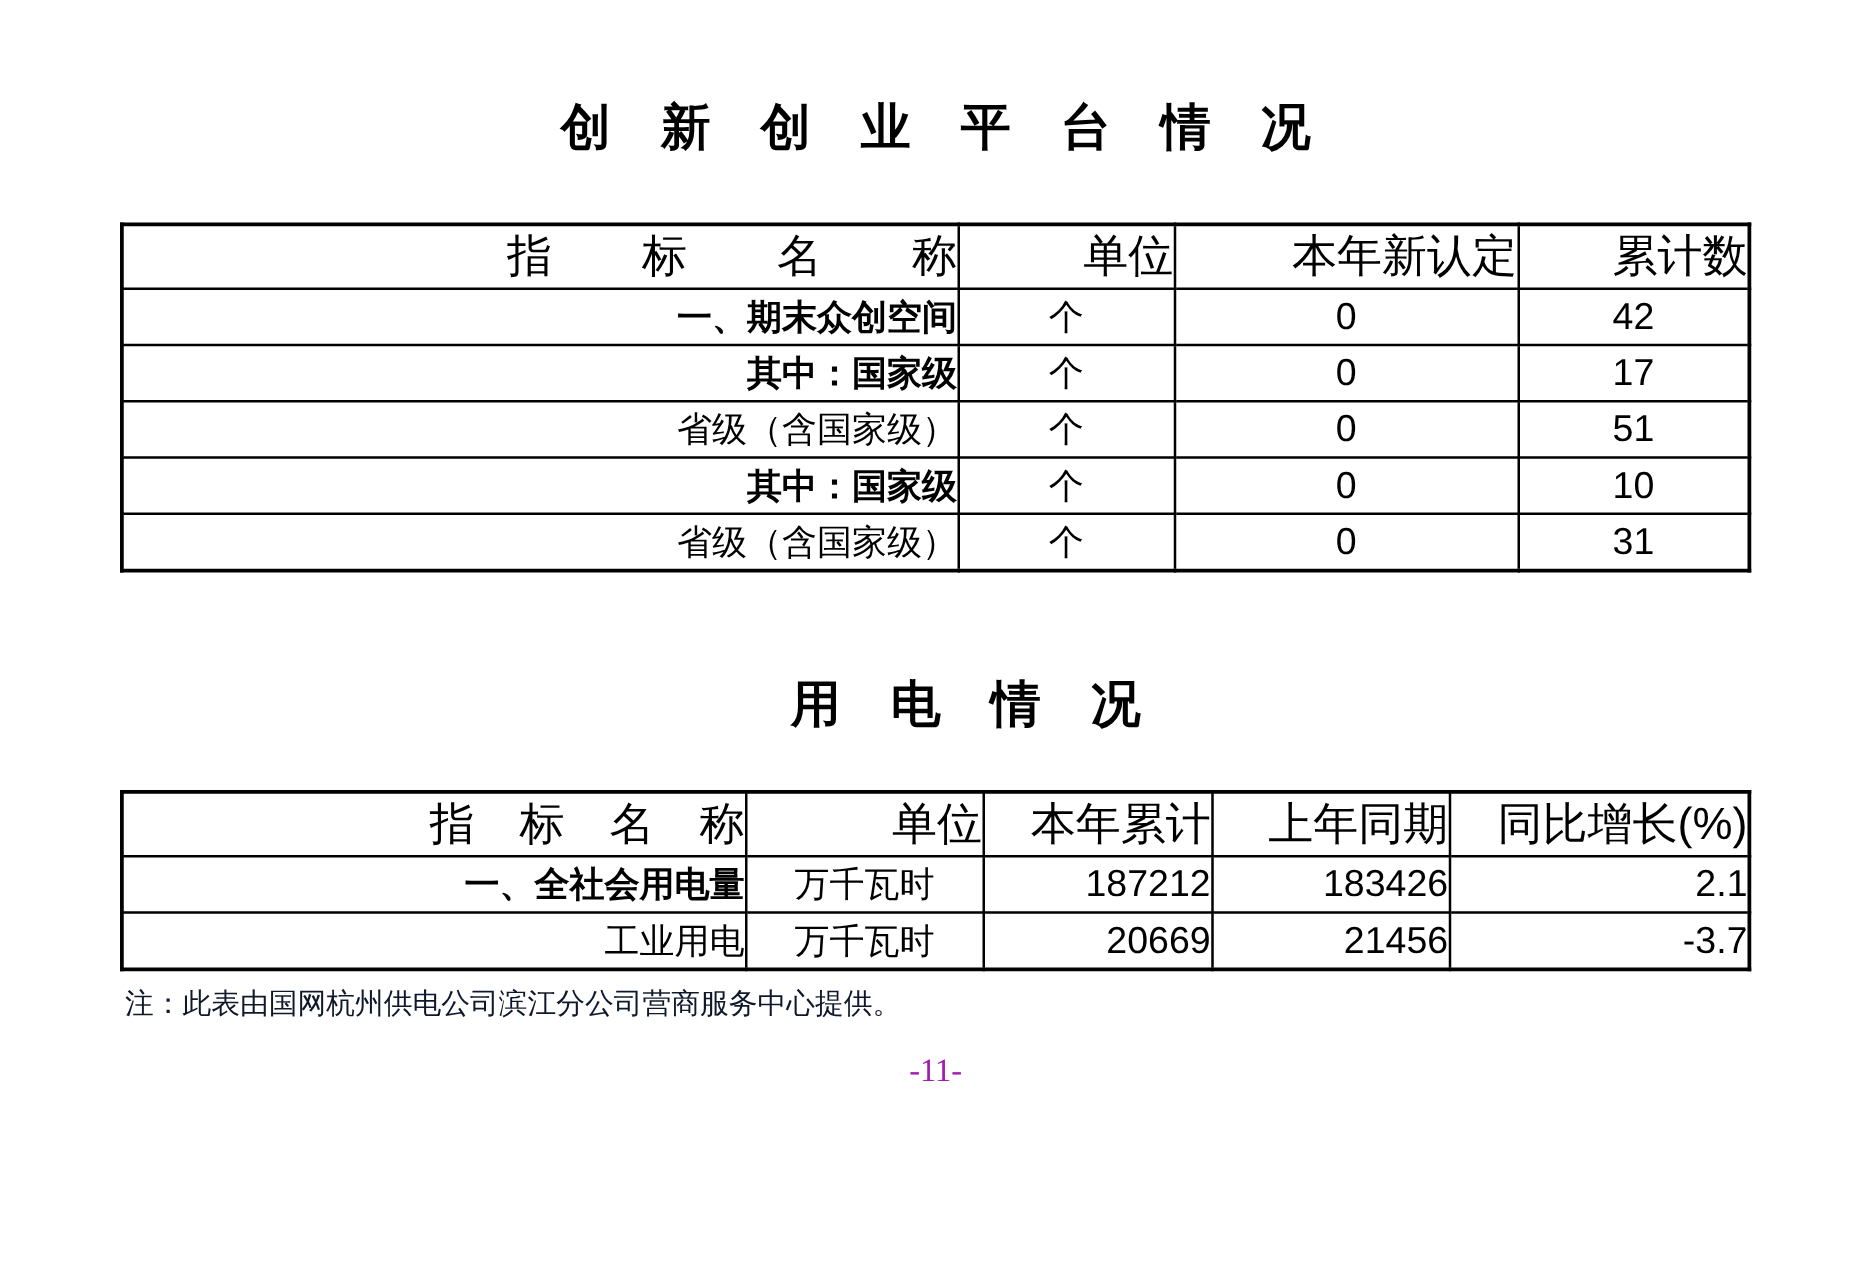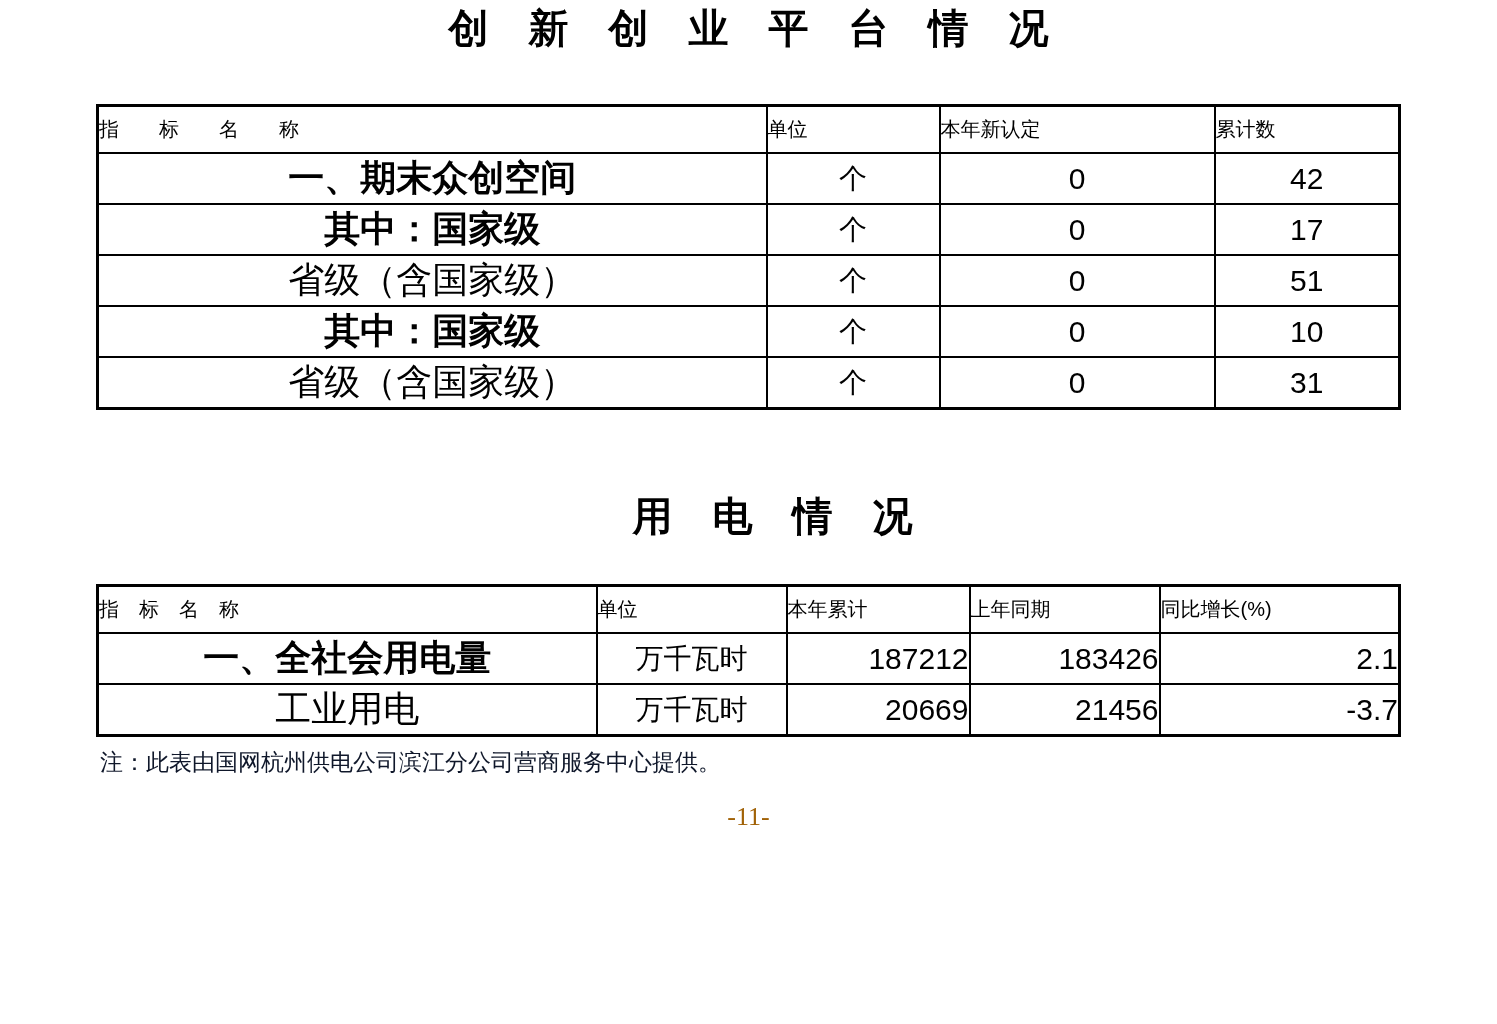--- a/index.html
+++ b/index.html
@@ -17,21 +17,21 @@
   }
   .doc-title {
     margin: 0;
     text-align: center;
     font-family: "Liberation Sans", sans-serif;
     font-weight: 700;
     font-size: 40px;
     line-height: 56px;
     color: #000000;
   }
-  .title-1 { }
+  .title-1 { padding-top: 74px; }
   .title-2 { padding-top: 78px; padding-left: 48px; }
 
   .doc-table {
     width: 1302px;
     margin: 48px auto 0 auto;
     border-collapse: collapse;
     table-layout: fixed;
     border: 3px solid #000000;
   }
   .doc-table-2 { margin-top: 40px; }
@@ -40,30 +40,30 @@
   .doc-table td {
     border: 2px solid #000000;
     padding: 0;
     overflow: hidden;
     white-space: nowrap;
     color: #000000;
   }
   .doc-table th {
     height: 45px;
     font-family: "Liberation Sans", sans-serif;
-    font-size: 20px;
+    font-size: 36px;
     font-weight: 400;
-    text-align: left;
+    text-align: right;
   }
   .doc-table td { height: 43px; }
 
   .cell-label {
     font-family: "Liberation Serif", serif;
-    font-size: 36px;
-    text-align: center;
+    font-size: 28px;
+    text-align: right;
   }
   .lvl0 { padding-left: 13px; font-weight: 700; }
   .lvl1 { padding-left: 112px; font-weight: 700; }
   .lvl2 { padding-left: 195px; font-weight: 400; }
 
   .cell-unit {
     font-family: "Liberation Serif", serif;
     font-size: 28px;
     text-align: center;
   }
@@ -78,21 +78,21 @@
     margin: 10px 0 0 100px;
     font-family: "Liberation Serif", serif;
     font-size: 23px;
     color: #0f172a;
   }
   .page-number {
     margin-top: 24px;
     text-align: center;
     font-family: "Liberation Serif", serif;
     font-size: 26px;
-    color: #a16207;
+    color: #a21caf;
   }
 </style>
 </head>
 <body>
 
 <div class="page">
 
   <h1 class="doc-title title-1">创　新　创　业　平　台　情　况</h1>
 
   <table class="doc-table doc-table-1">

